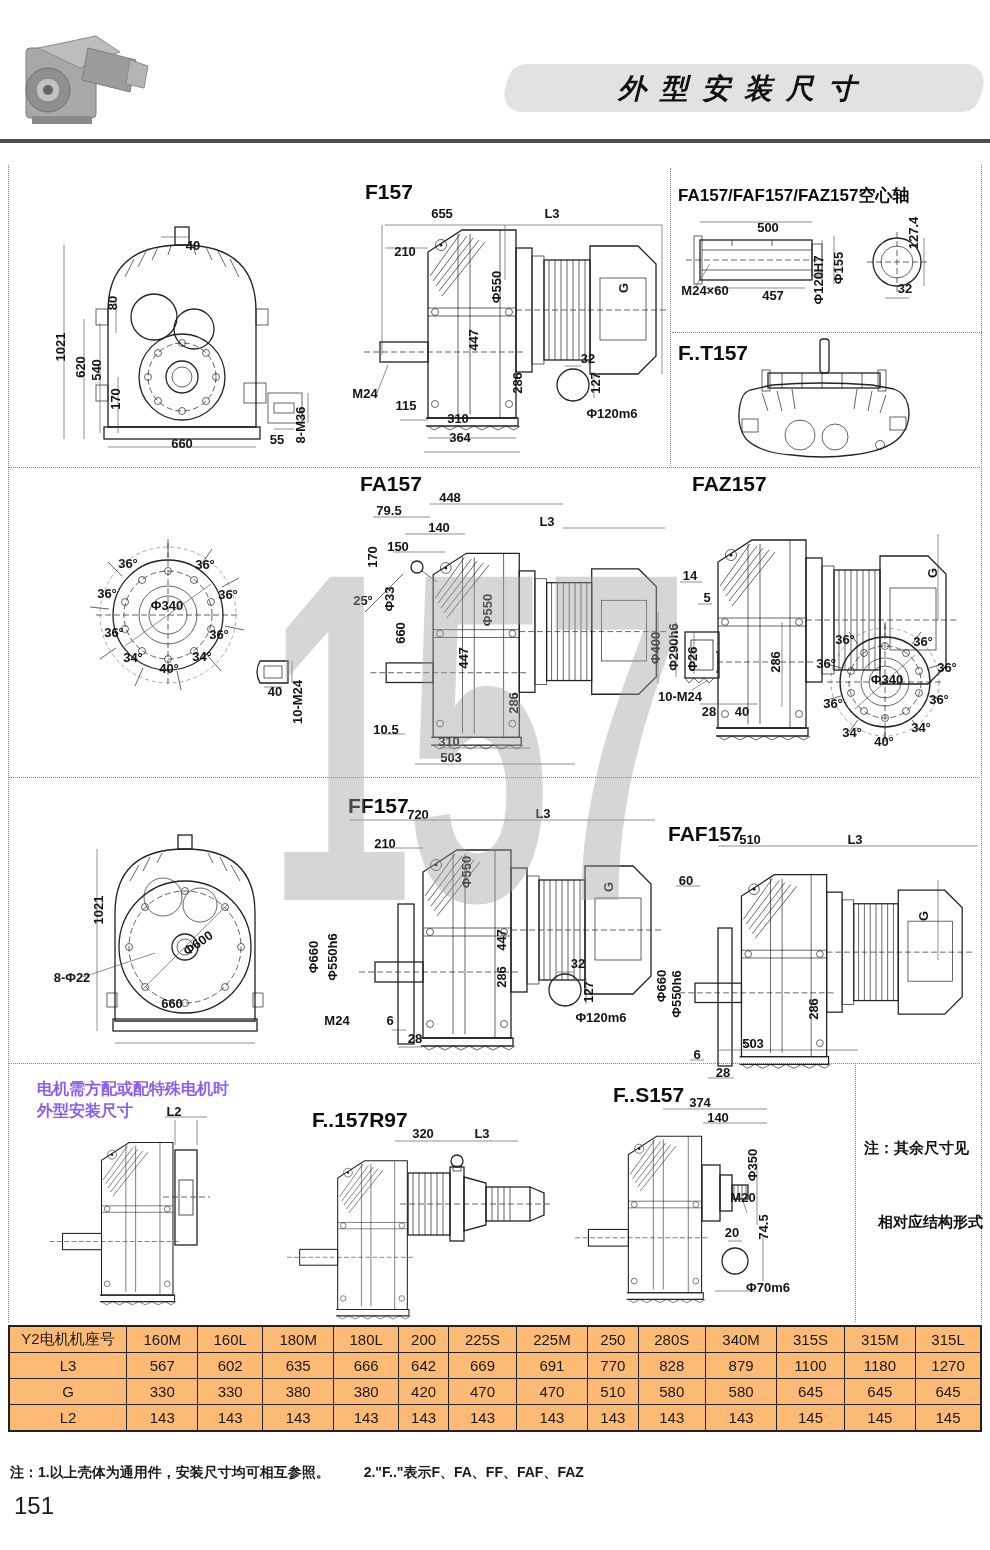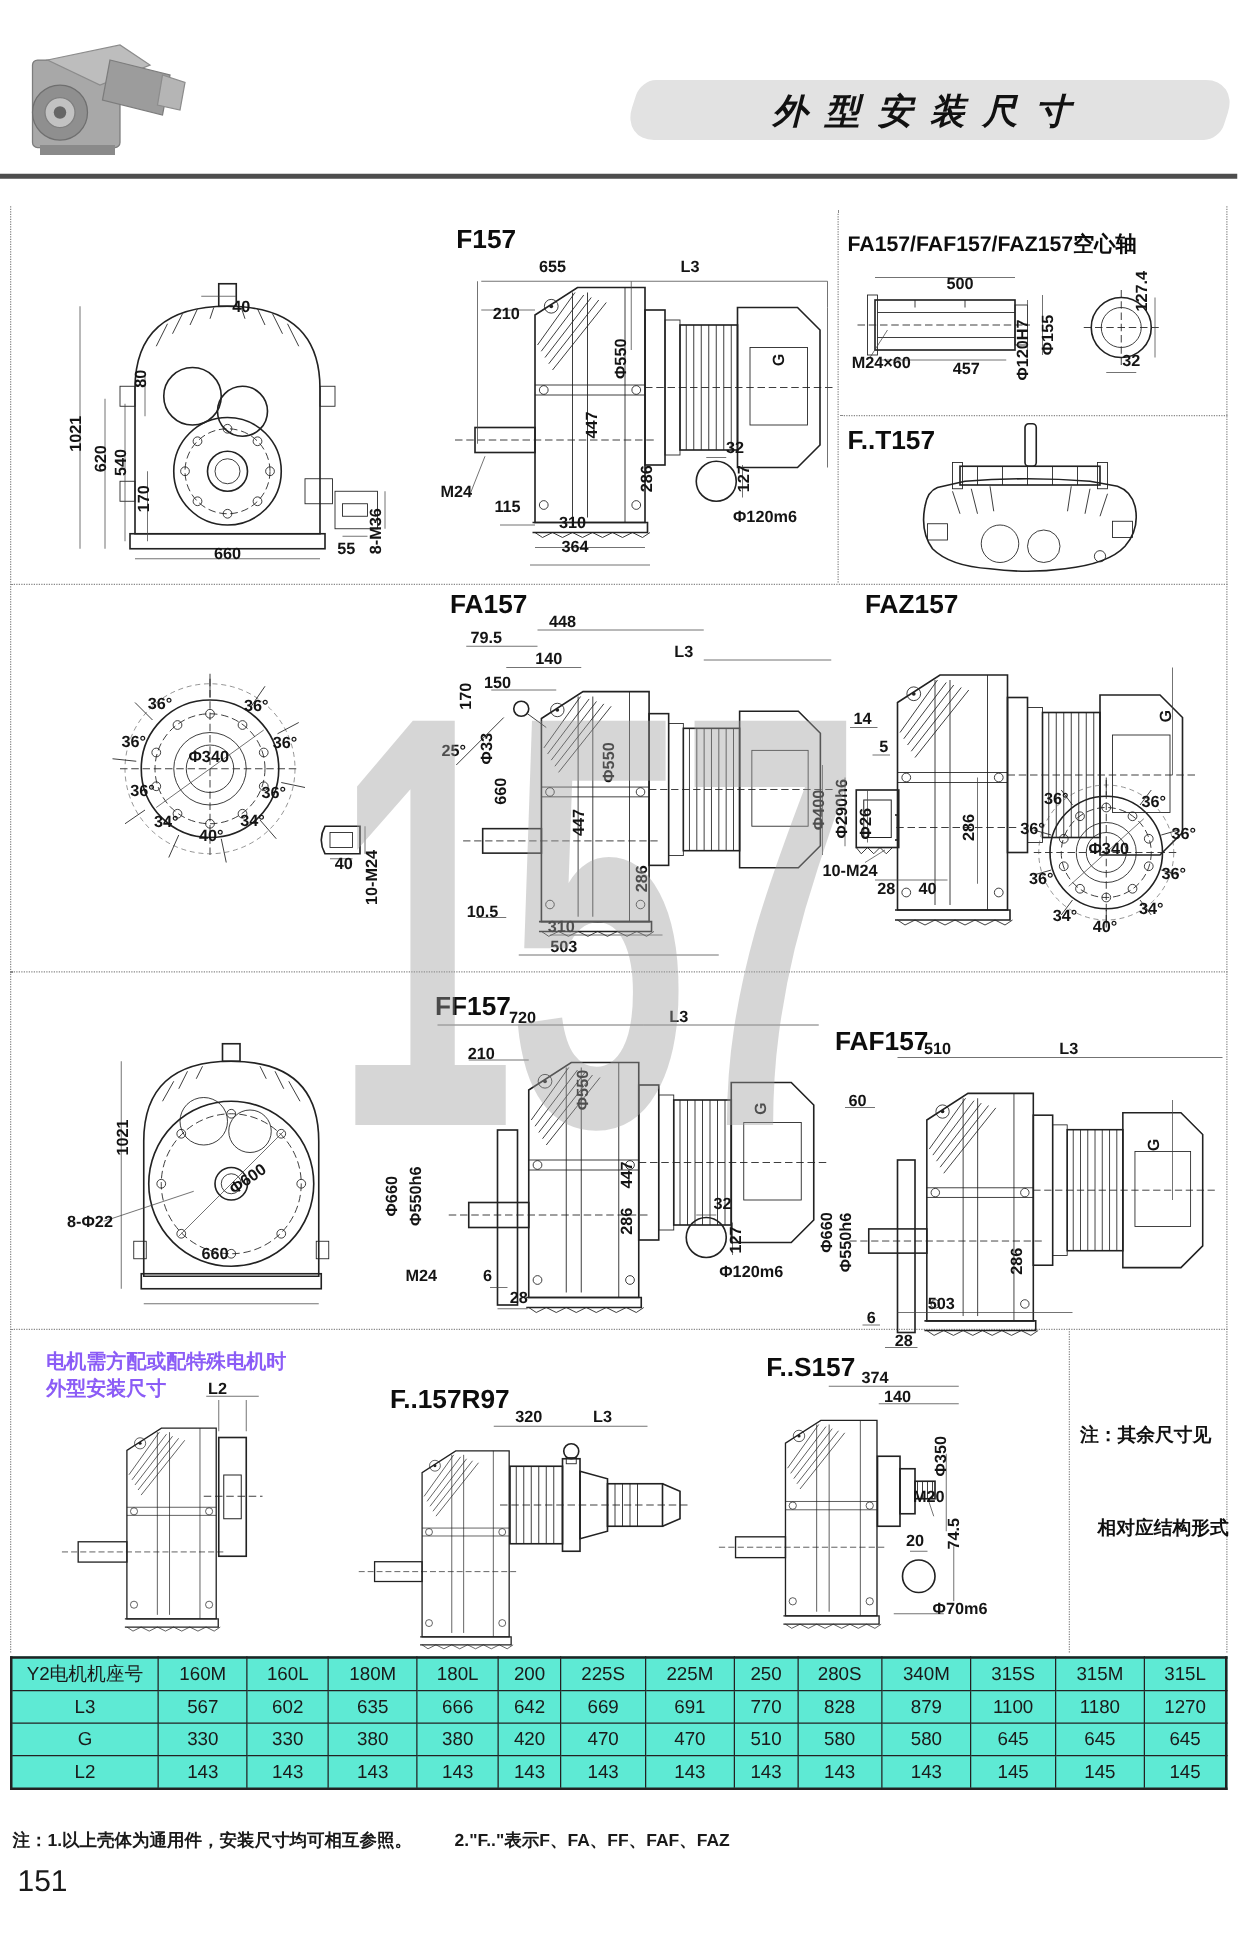--- a/index.html
+++ b/index.html
@@ -24,21 +24,21 @@
        transform:translate(-50%,-50%);color:#141414;z-index:3;}
   .cn{position:absolute;font-size:16px;font-weight:bold;white-space:nowrap;color:#8b5cf6;}
   .note-cn{position:absolute;font-size:15px;font-weight:bold;white-space:nowrap;color:#111;}
   
   .watermark{position:absolute;left:268px;top:538px;z-index:5;pointer-events:none;
        font-size:470px;line-height:400px;font-weight:bold;color:#9f9f9f;opacity:0.42;
        transform:scaleX(0.55);transform-origin:left top;letter-spacing:-10px;
        font-family:"Liberation Sans",sans-serif;}
   
   .spec-table{position:absolute;left:8px;top:1325px;width:974px;border-collapse:collapse;
-       font-size:15px;text-align:center;z-index:6;background:#5eead4;border:2px solid #222;}
+       font-size:15px;text-align:center;z-index:6;background:#fdba74;border:2px solid #222;}
   .spec-table td{border:1px solid #222;height:25px;padding:0 2px;}
   .spec-table td.lbl{width:112px;}
   .footnote{position:absolute;left:10px;top:1464px;font-size:14px;font-weight:bold;z-index:6;}
   .footnote span{margin-right:34px;}
   .pagenum{position:absolute;left:14px;top:1492px;font-size:24px;}
   svg{overflow:visible;}
   .ln{stroke:#222;fill:none;stroke-width:1.3px;}
   .tn{stroke:#222;fill:none;stroke-width:0.7px;}
   .dl{stroke:#444;fill:none;stroke-width:0.6px;}
   .dash{stroke-dasharray:6,3;}

